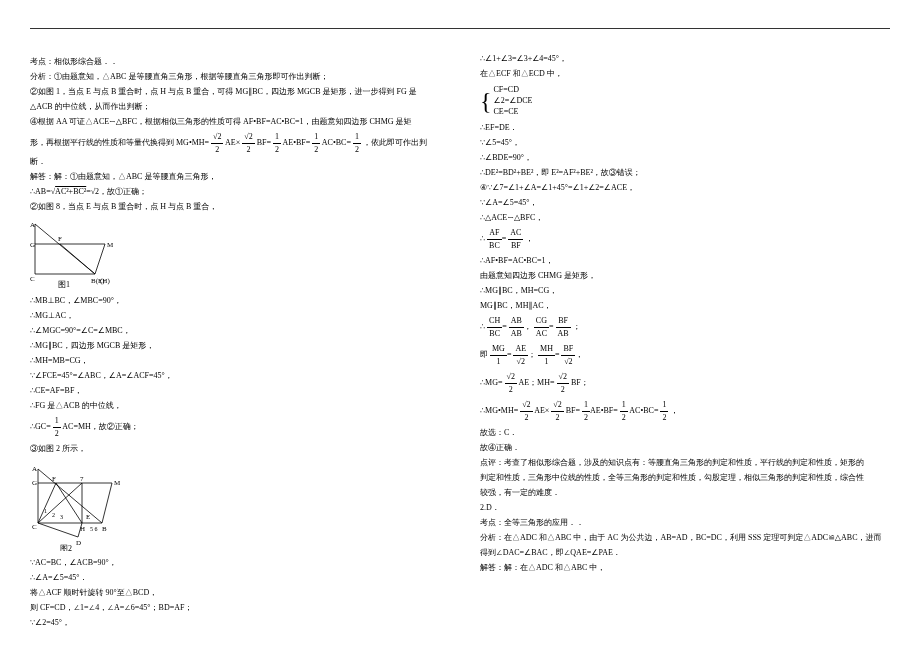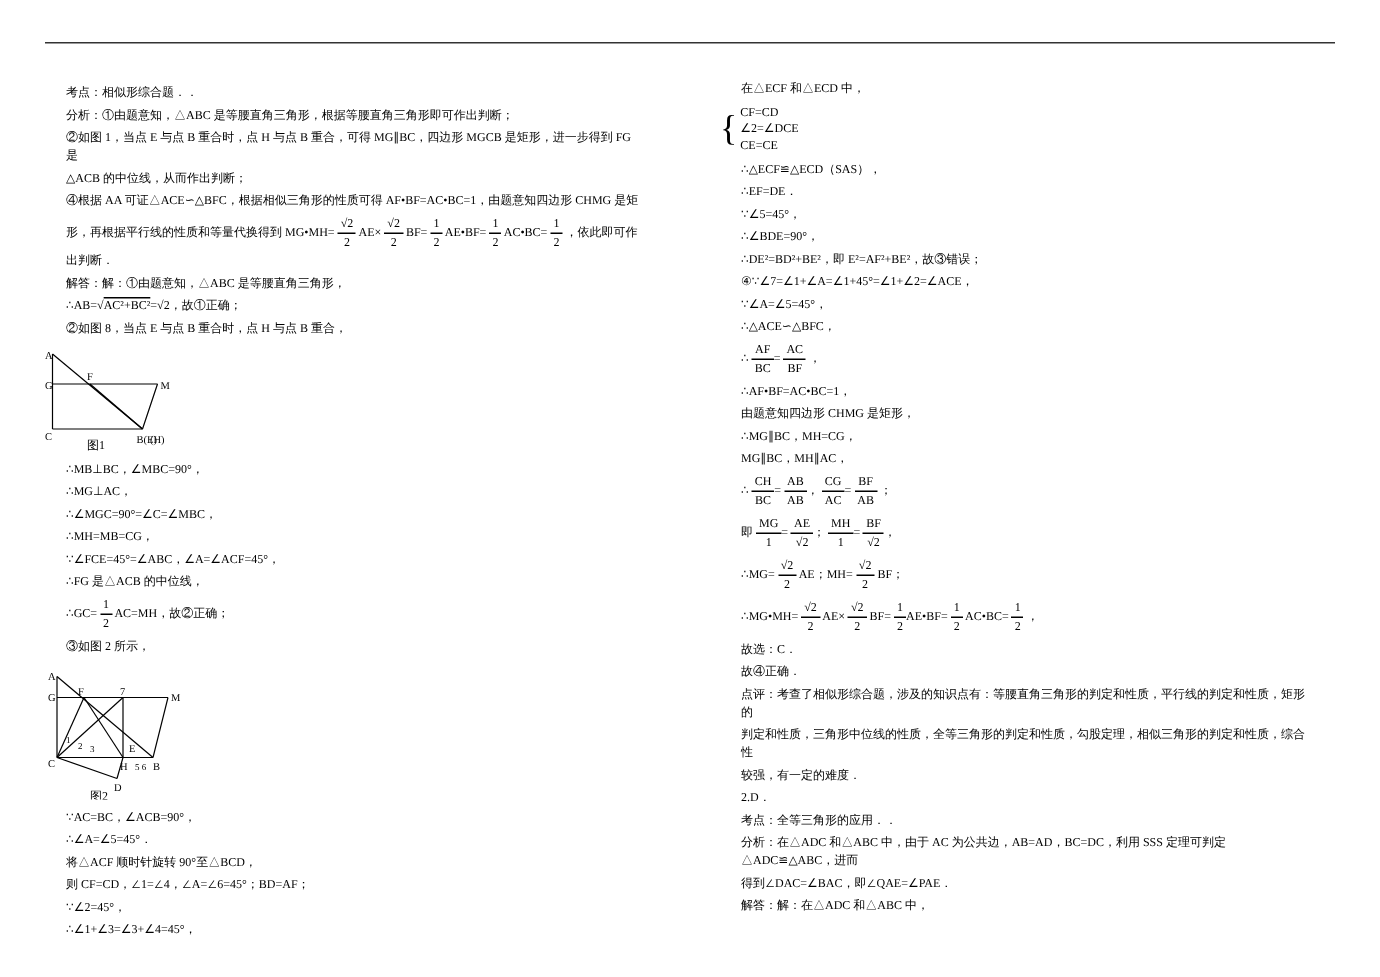--- a/index.html
+++ b/index.html
@@ -29,21 +29,21 @@
     vertical-align: middle;
     font-size: 8px;
   }
   .frac .n { display:block; border-bottom: 0.5px solid #000; padding: 0 2px; }
   .frac .d { display:block; padding: 0 2px; }
   .sqrt { text-decoration: overline; }
   .figure {
     margin: 6px 0;
   }
   .figure svg { display:block; }
-  .block { margin: 3px 14px; }
+  .block { margin: 3px 0; }
   .brace-case {
     display: flex;
     align-items: center;
     margin: 4px 0;
   }
   .brace-sym {
     font-size: 24px;
     line-height: 24px;
     margin-right: 2px;
   }
@@ -100,22 +100,24 @@
       <text x="61" y="64" font-size="7">B(E)</text>
       <text x="66" y="64" font-size="7"> </text>
       <text x="70" y="64" font-size="7">(H)</text>
       <text x="28" y="68" font-size="8">图1</text>
     </svg>
   </div>
 
   <div class="block">∴MB⊥BC，∠MBC=90°，</div>
   <div class="block">∴MG⊥AC，</div>
   <div class="block">∴∠MGC=90°=∠C=∠MBC，</div>
+  <div class="block">∴MG∥BC，四边形 MGCB 是矩形，</div>
   <div class="block">∴MH=MB=CG，</div>
   <div class="block">∵∠FCE=45°=∠ABC，∠A=∠ACF=45°，</div>
+  <div class="block">∴CE=AF=BF，</div>
   <div class="block">∴FG 是△ACB 的中位线，</div>
   <div class="block">
     <span>∴GC=</span>
     <span class="frac"><span class="n">1</span><span class="d">2</span></span>
     <span>AC=MH，故②正确；</span>
   </div>
   <div class="block">③如图 2 所示，</div>
 
   <div class="figure">
     <svg width="100" height="90" viewBox="0 0 100 90">
@@ -159,21 +161,20 @@
 
   <div class="brace-case">
     <span class="brace-sym">{</span>
     <div class="brace-body">
       <div>CF=CD</div>
       <div>∠2=∠DCE</div>
       <div>CE=CE</div>
     </div>
   </div>
 
-  <div class="block">∴△ECF≌△ECD（SAS），</div>
   <div class="block">∴EF=DE．</div>
   <div class="block">∵∠5=45°，</div>
   <div class="block">∴∠BDE=90°，</div>
   <div class="block">∴DE²=BD²+BE²，即 E²=AF²+BE²，故③错误；</div>
   <div class="block">④∵∠7=∠1+∠A=∠1+45°=∠1+∠2=∠ACE，</div>
   <div class="block">∵∠A=∠5=45°，</div>
   <div class="block">∴△ACE∽△BFC，</div>
 
   <div class="block">
     <span>∴</span>

